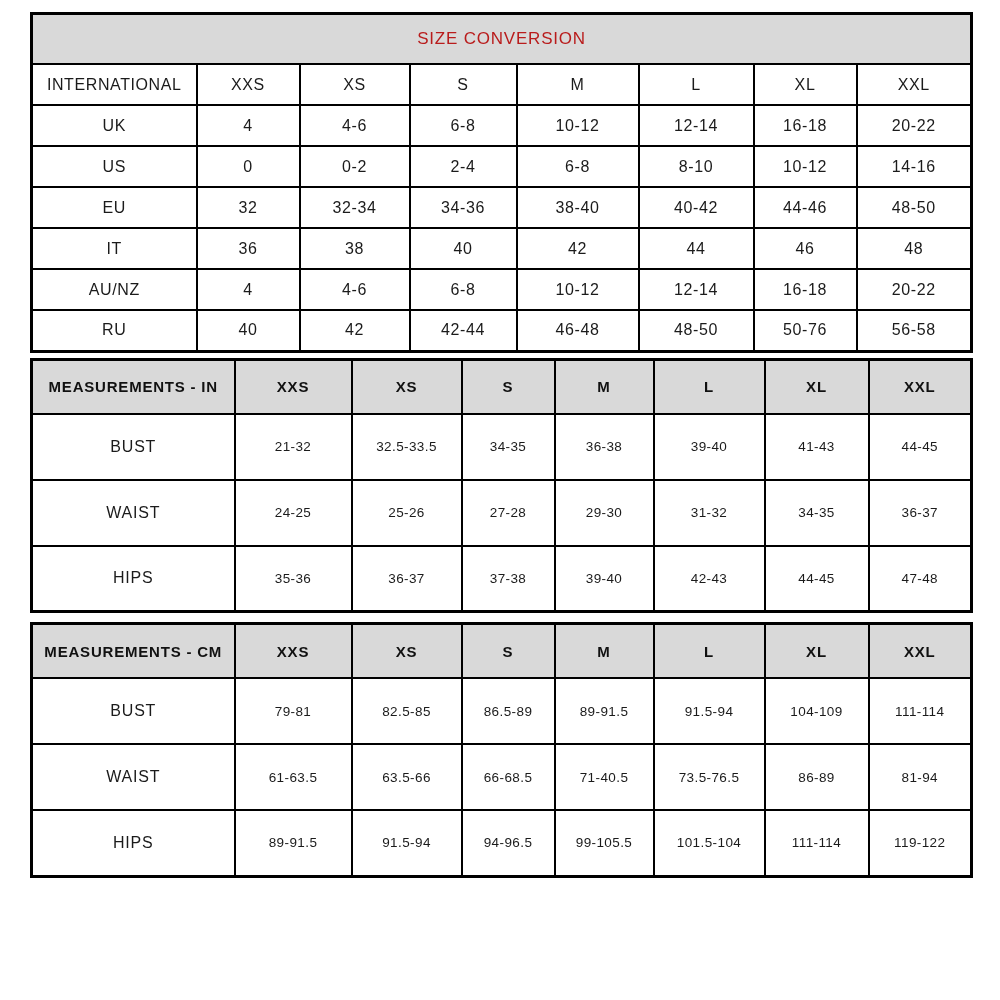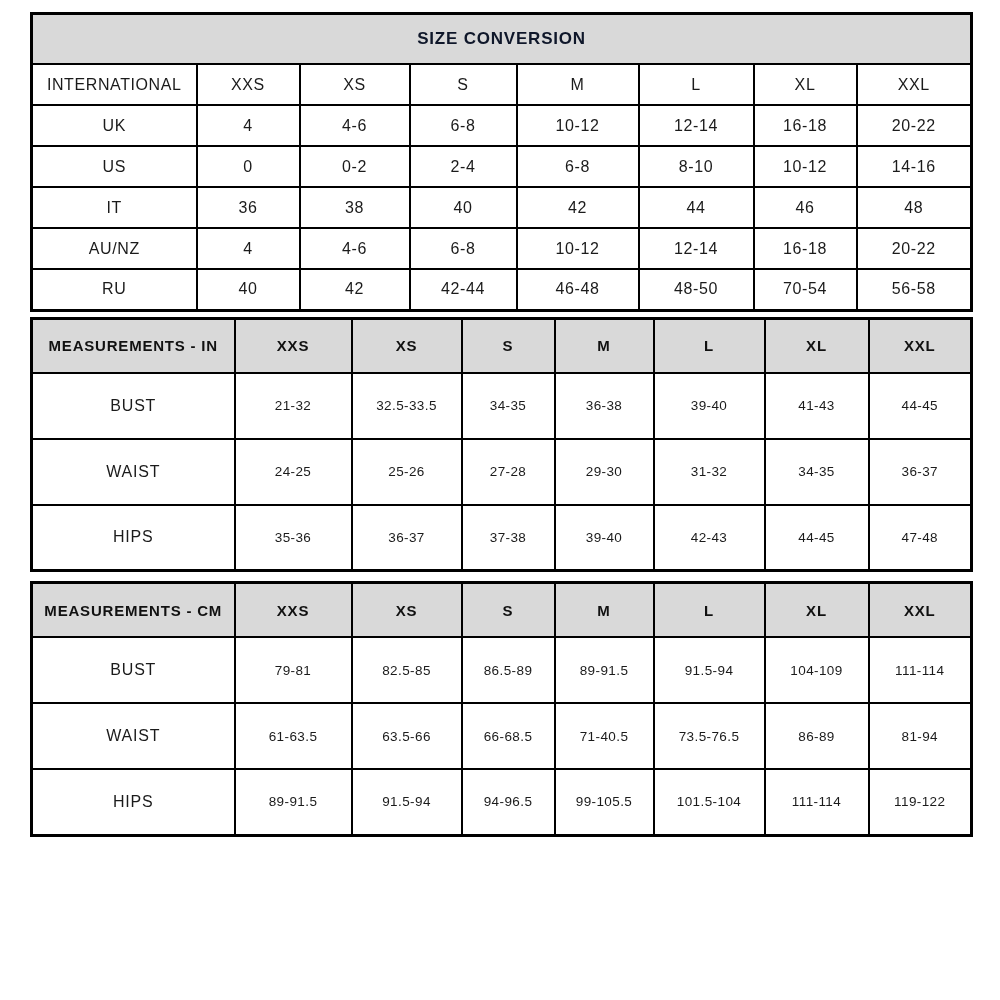--- a/index.html
+++ b/index.html
@@ -38,24 +38,24 @@
     padding: 0 2px;
     overflow: hidden;
     white-space: nowrap;
   }
   
   .t1 { margin-bottom: 5px; }
   .t1 td { font-size: 16px; letter-spacing: 0.6px; }
   .t1 tr.cap td {
     height: 48px;
     background: #d9d9d9;
-    font-weight: 700;
+    font-weight: 400;
     font-size: 17px;
     letter-spacing: 0.8px;
-    color: #0f172a;
+    color: #b91c1c;
   }
   .t1 tr.r { height: 41px; }
   
   .t2 { margin-bottom: 9px; }
   .t2 td, .t3 td { font-size: 13.5px; letter-spacing: 0.4px; }
   .t2 tr.hdr td, .t3 tr.hdr td {
     height: 52px;
     background: #d9d9d9;
     font-weight: 700;
     font-size: 15px;
@@ -110,20 +110,30 @@
         <td class="lbl">US</td>
         <td>0</td>
         <td>0-2</td>
         <td>2-4</td>
         <td>6-8</td>
         <td>8-10</td>
         <td>10-12</td>
         <td>14-16</td>
       </tr>
       <tr class="r">
+        <td class="lbl">EU</td>
+        <td>32</td>
+        <td>32-34</td>
+        <td>34-36</td>
+        <td>38-40</td>
+        <td>40-42</td>
+        <td>44-46</td>
+        <td>48-50</td>
+      </tr>
+      <tr class="r">
         <td class="lbl">IT</td>
         <td>36</td>
         <td>38</td>
         <td>40</td>
         <td>42</td>
         <td>44</td>
         <td>46</td>
         <td>48</td>
       </tr>
       <tr class="r">
@@ -136,21 +146,21 @@
         <td>16-18</td>
         <td>20-22</td>
       </tr>
       <tr class="r">
         <td class="lbl">RU</td>
         <td>40</td>
         <td>42</td>
         <td>42-44</td>
         <td>46-48</td>
         <td>48-50</td>
-        <td>70-54</td>
+        <td>50-76</td>
         <td>56-58</td>
       </tr>
     </tbody>
   </table>
 
   <table class="t t2">
     <colgroup>
       <col style="width:203px">
         <col style="width:117px">
         <col style="width:110px">

